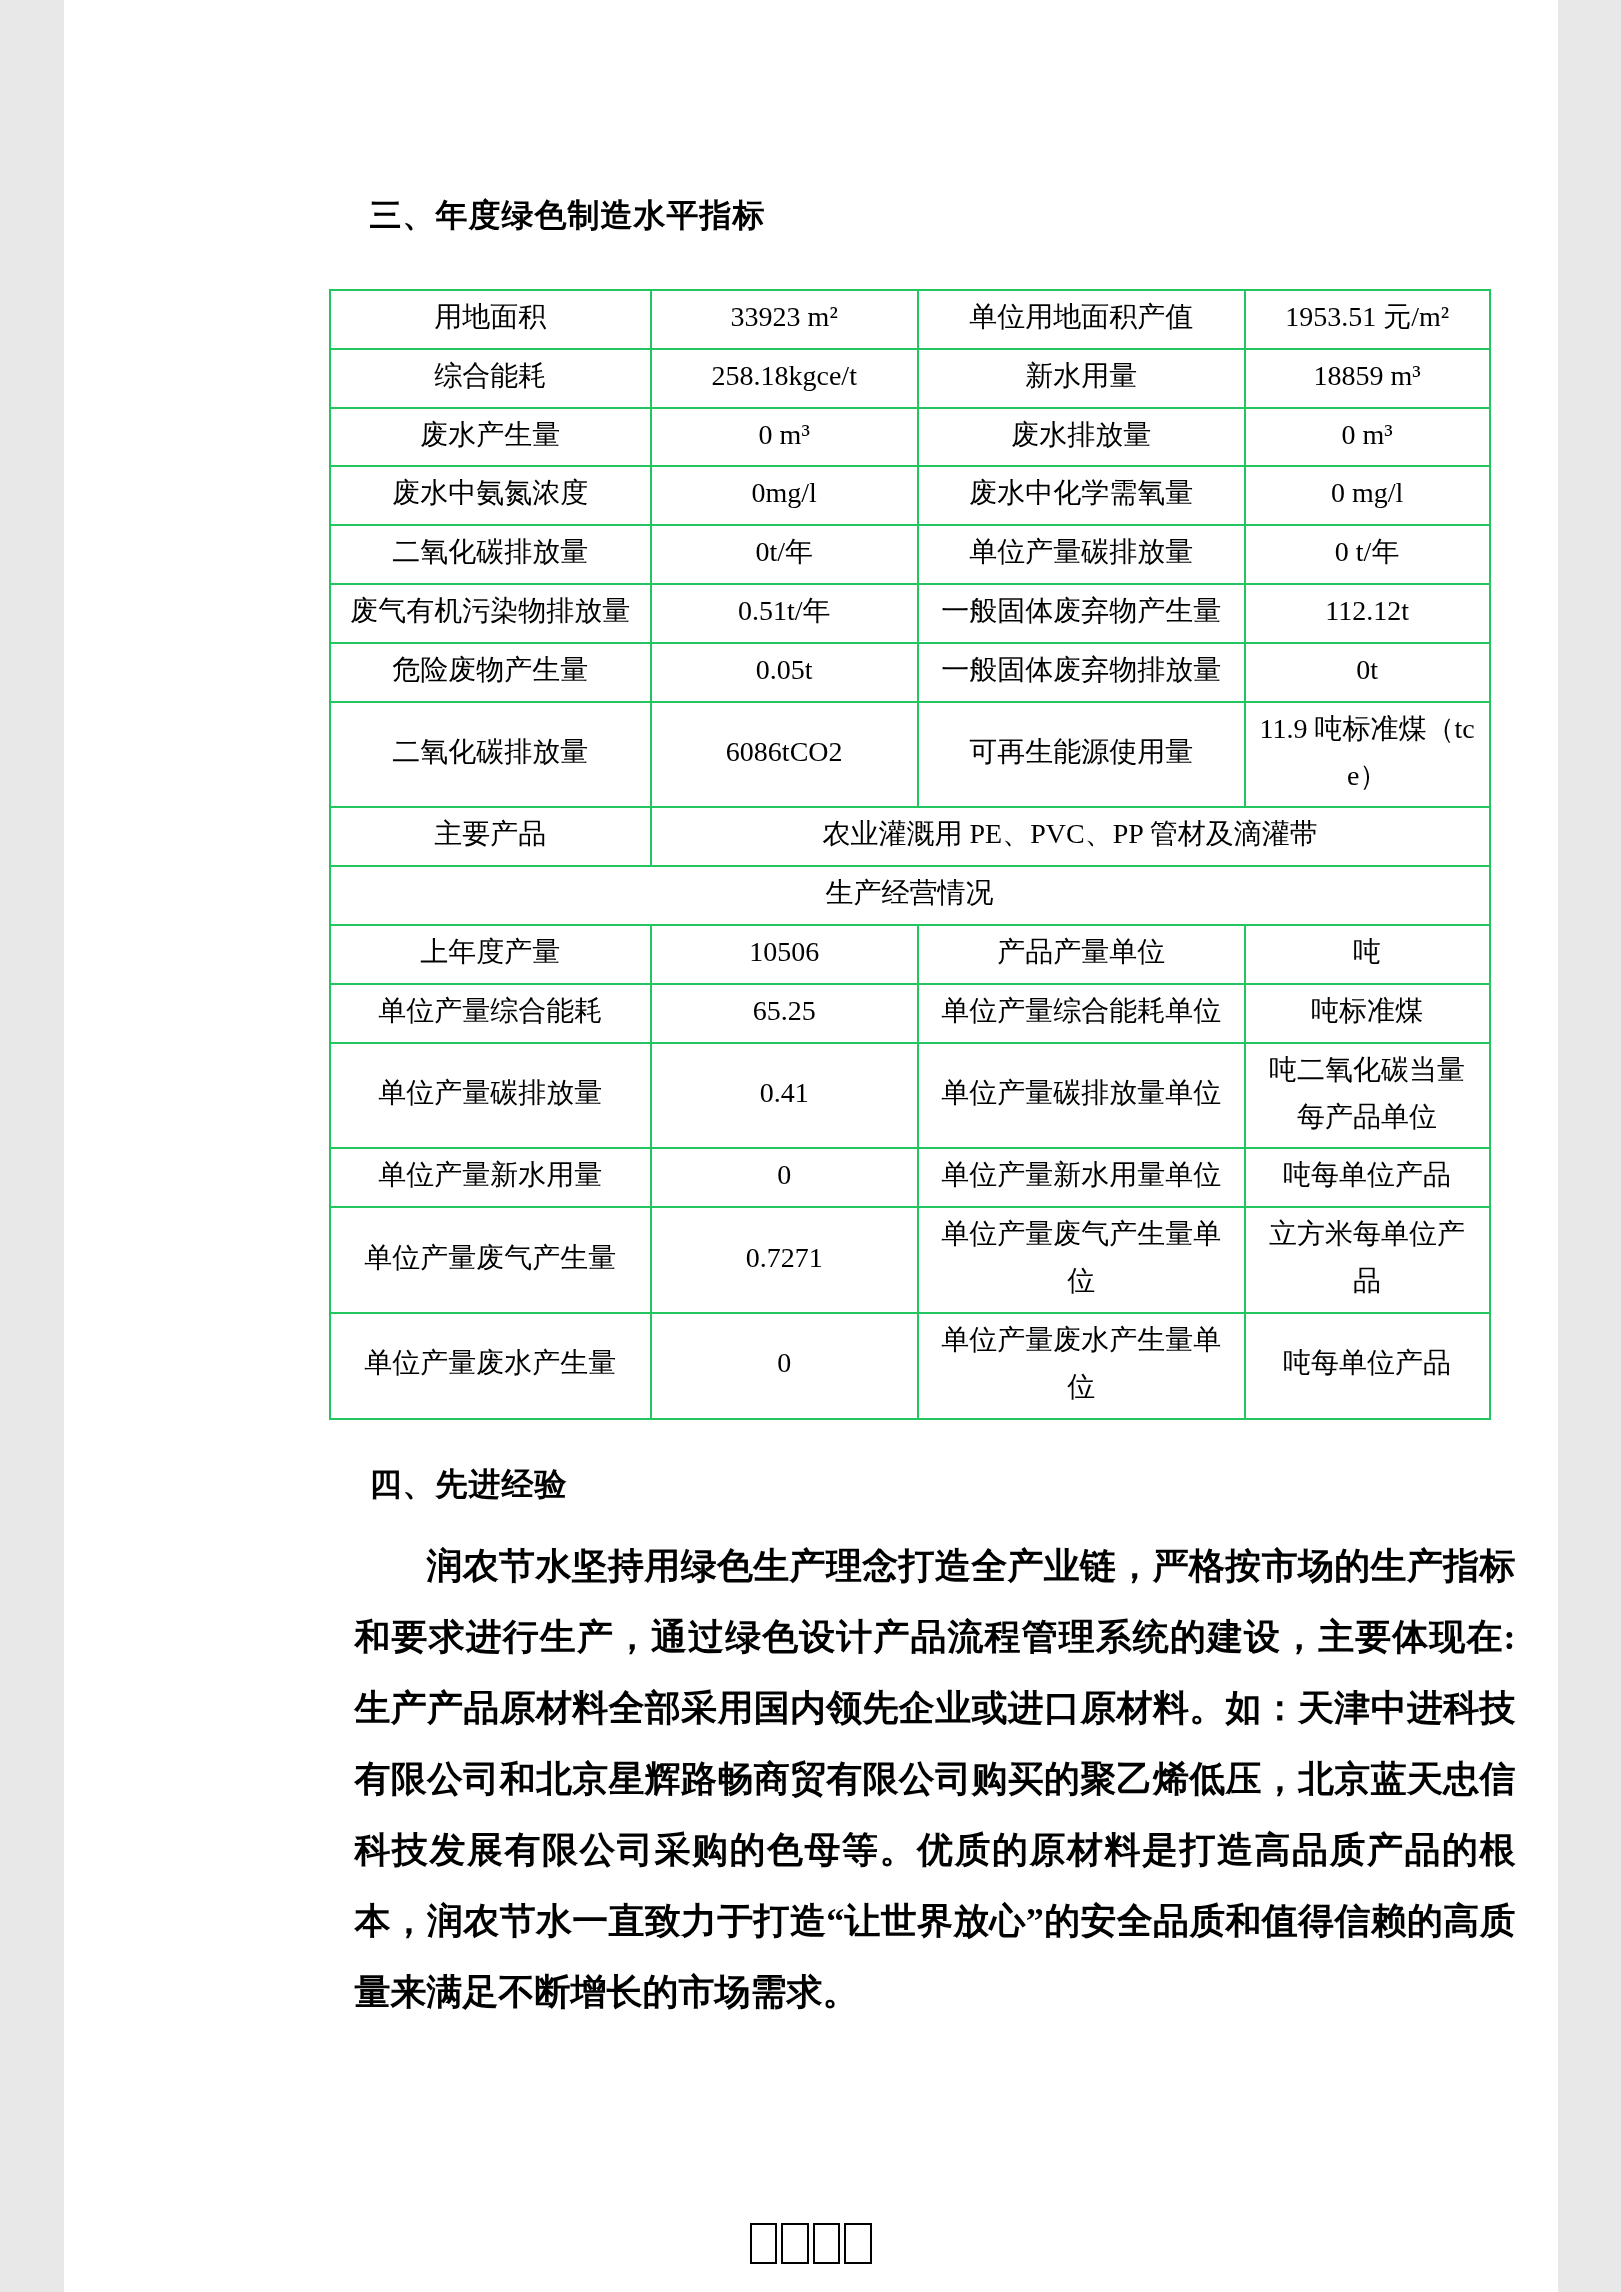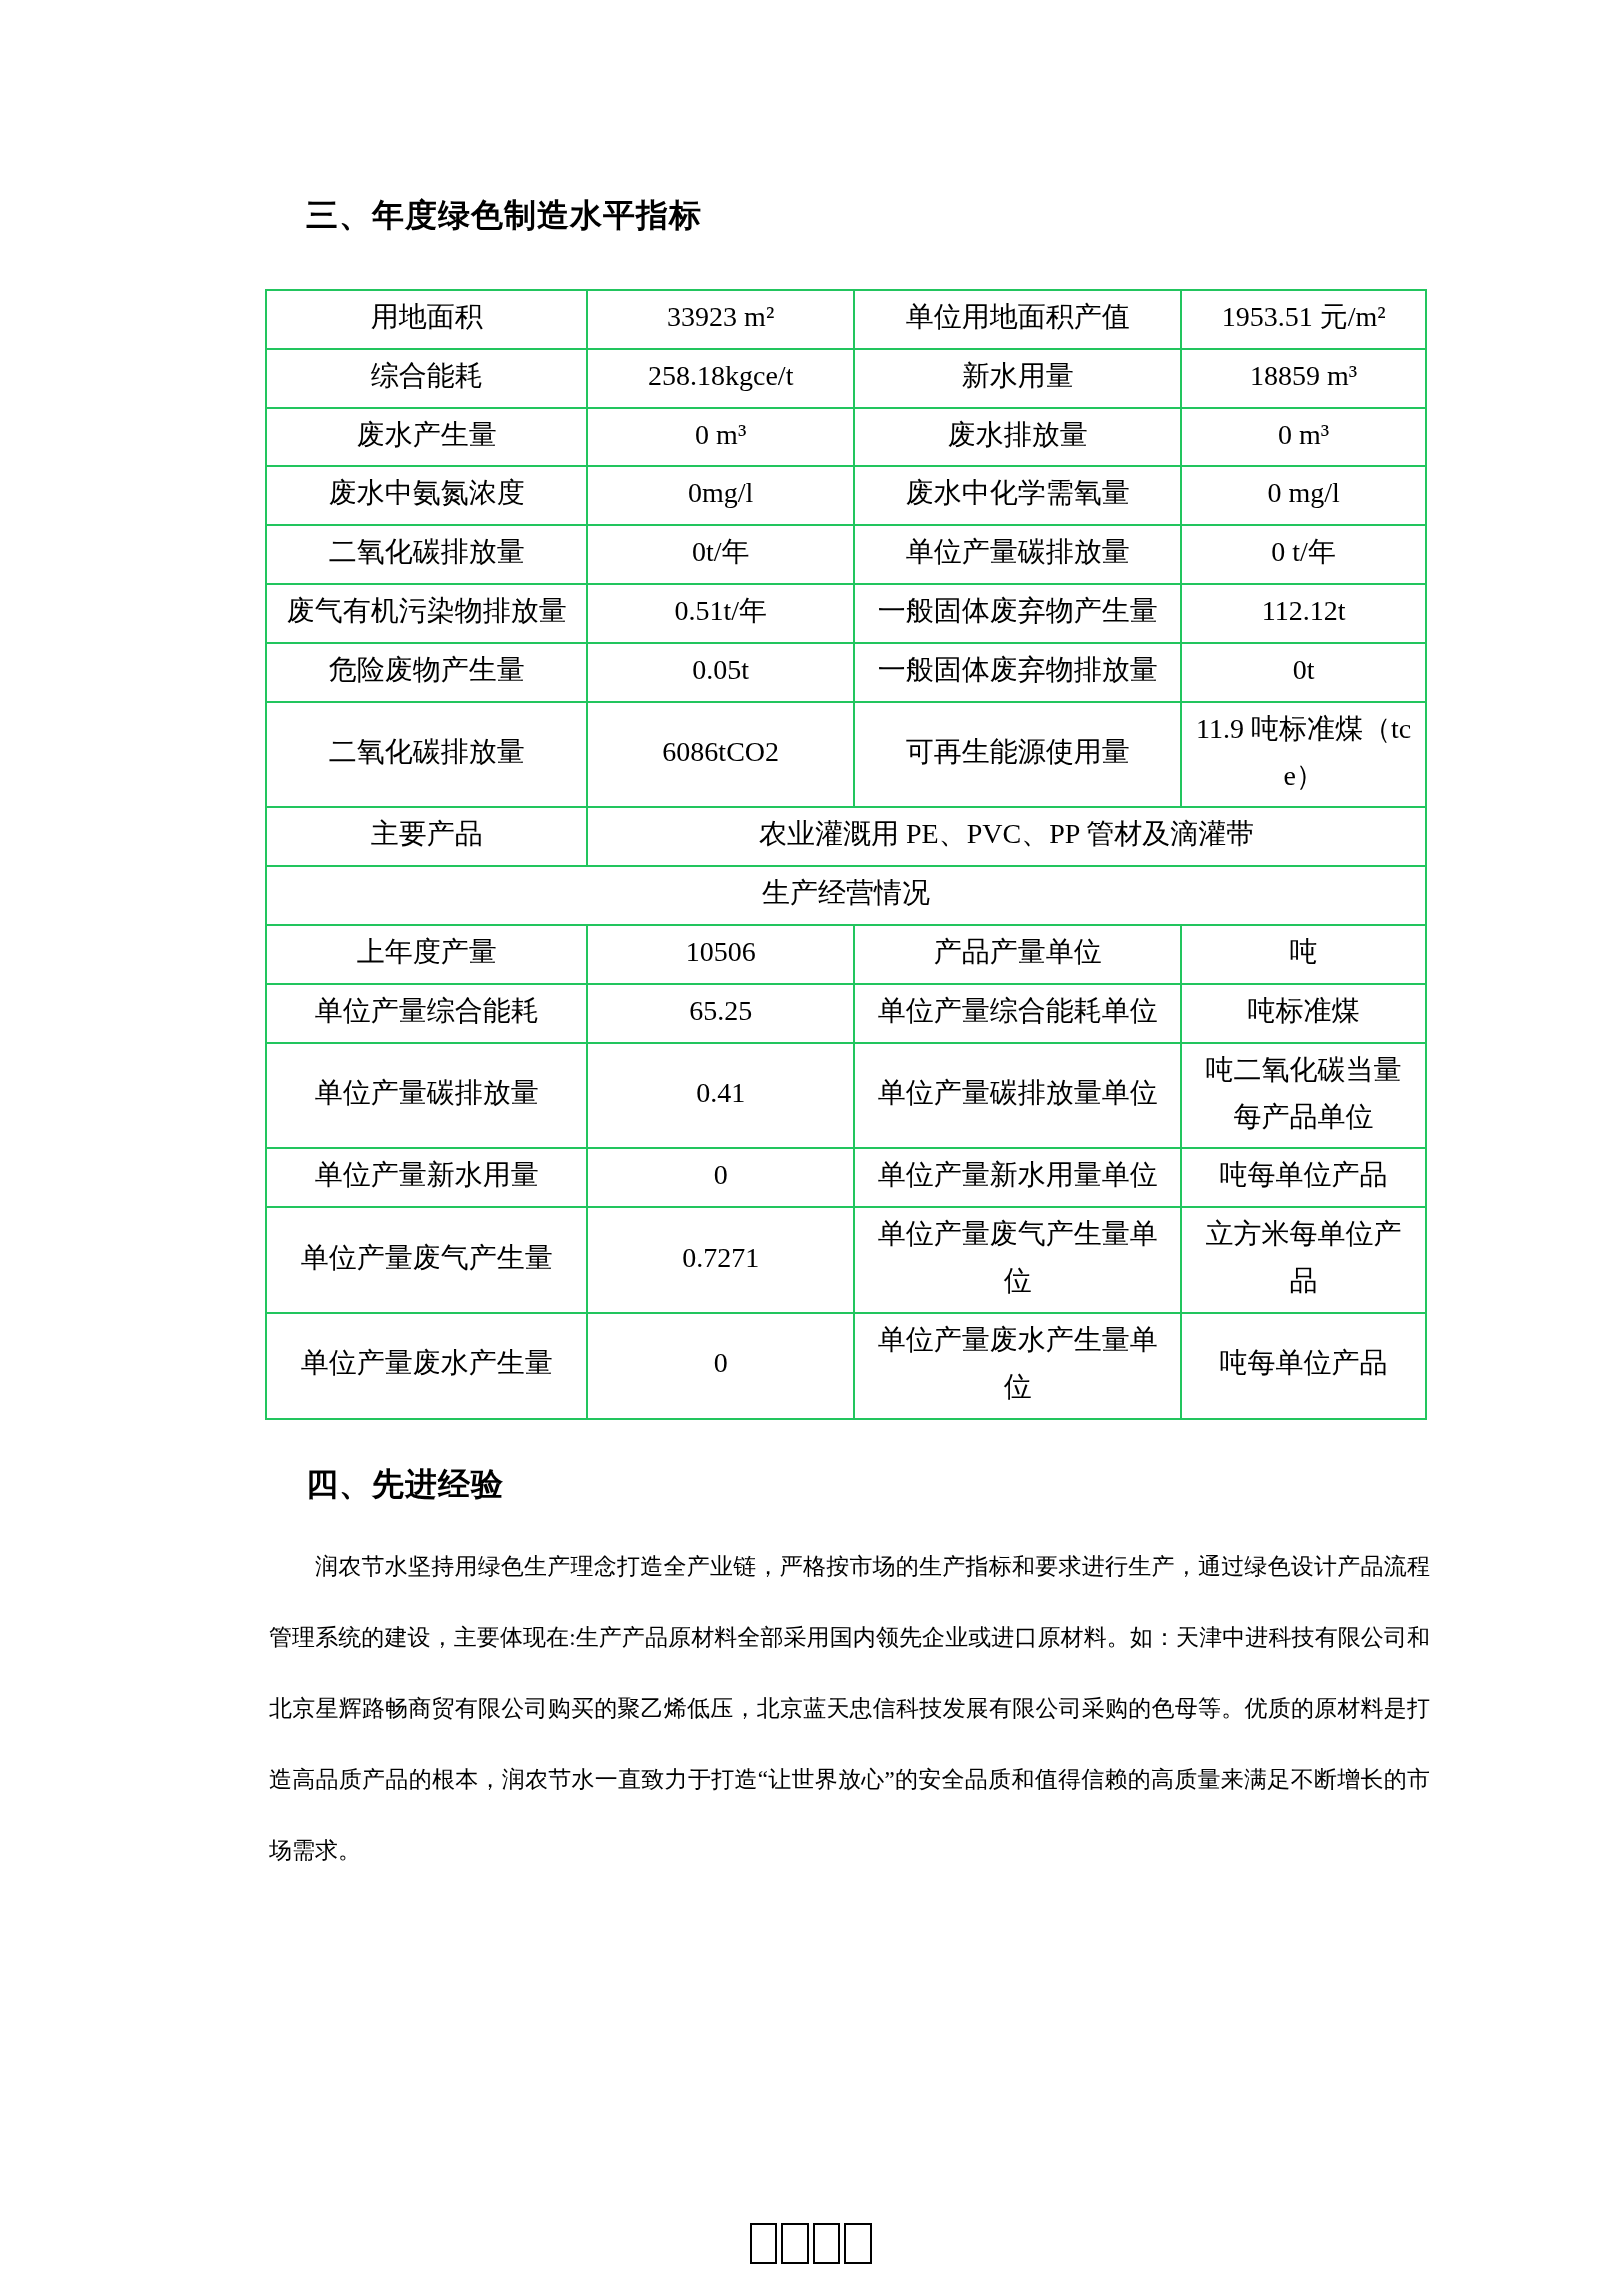--- a/index.html
+++ b/index.html
@@ -1,18 +1,18 @@
 <!DOCTYPE html>
 <html><head>
 <meta charset="utf-8">
 <style>
   html,body { margin:0; padding:0; background:#e8e8e8; }
   .page {
     position: relative;
-    width: 1621px;
+    width: 1494px;
     height: 2293px;
     margin: 0 auto;
     background: #ffffff;
     color: #000000;
     font-family: "Liberation Serif", serif;
     overflow: hidden;
   }
   .content {
     position: absolute;
     left: 265px;
@@ -40,26 +40,27 @@
     line-height: 47px;
     text-align: center;
     vertical-align: middle;
     padding: 2px 9.8px 7.8px 9.8px;
     word-break: break-all;
     margin-top: 9px;
   }
   .heading-2 { margin-top: 45px; }
   .para {
     width: 1161px;
-    margin: 0 0 0 4px;
-    font-size: 23px;
+    margin: 0 0 0 26px;
+    font-size: 36px;
     line-height: 71px;
     text-align: justify;
     text-indent: 2em;
     word-break: break-all;
+    font-weight: bold;
   }
   .para.first { margin-top: 27.4px; }
   .page-footer {
     position: absolute;
     bottom: 29px;
     left: 0;
     width: 100%;
     text-align: center;
   }
   .tofu {

